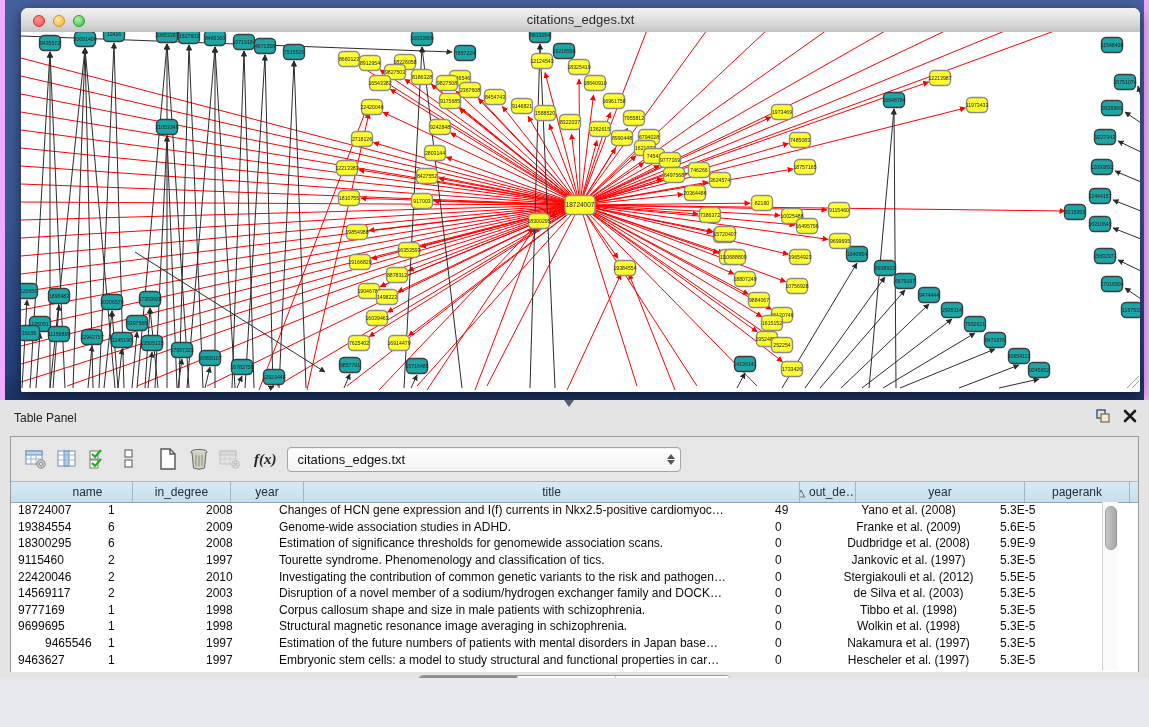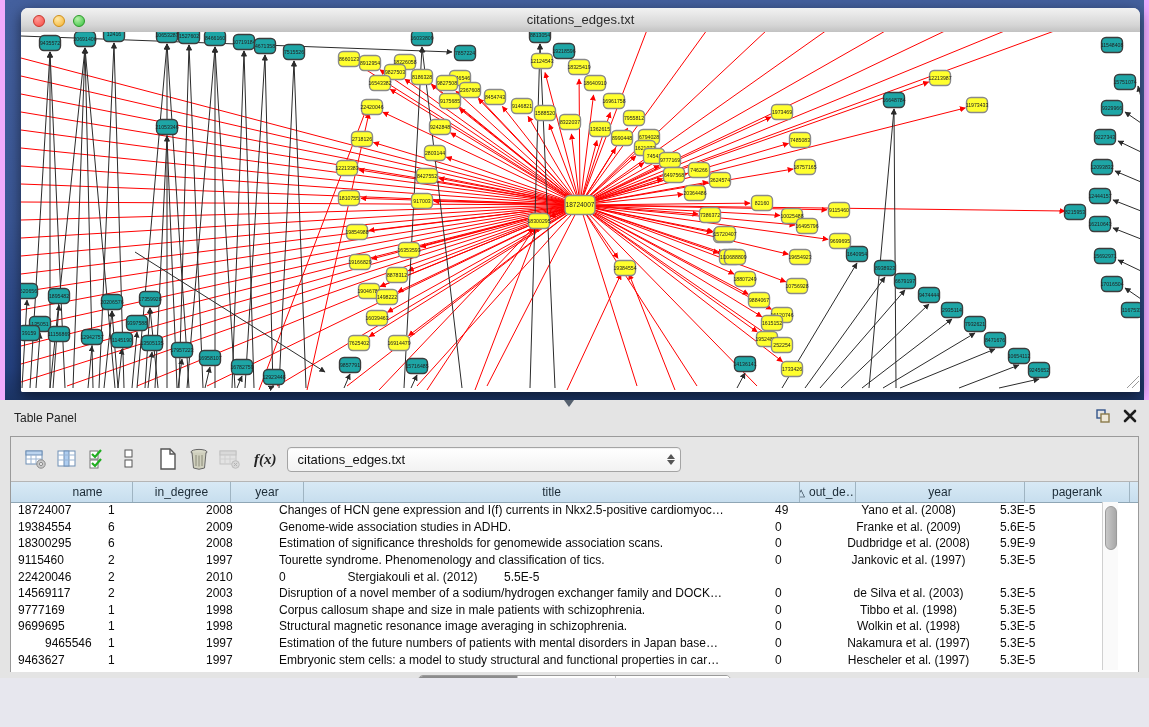--- a/index.html
+++ b/index.html
@@ -926,20 +926,21 @@
               <div class="tcell" style="width: 73px;">1997</div>
               <div class="tcell" style="width: 496px;">Tourette syndrome. Phenomenology and classification of tics.</div>
               <div class="tcell" style="width: 56px;">0</div>
               <div class="tcell center" style="width: 169px;">Jankovic et al. (1997)</div>
               <div class="tcell" style="width: 105px;">5.3E-5</div>
             </div>
             <div class="trow">
               <div class="tcell" style="width: 90px;">22420046</div>
               <div class="tcell" style="width: 98px;">2</div>
               <div class="tcell" style="width: 73px;">2010</div>
+              <div class="tcell" style="width: 496px;">Investigating the contribution of common genetic variants to the risk and pathogen…</div>
               <div class="tcell" style="width: 56px;">0</div>
               <div class="tcell center" style="width: 169px;">Stergiakouli et al. (2012)</div>
               <div class="tcell" style="width: 105px;">5.5E-5</div>
             </div>
             <div class="trow">
               <div class="tcell" style="width: 90px;">14569117</div>
               <div class="tcell" style="width: 98px;">2</div>
               <div class="tcell" style="width: 73px;">2003</div>
               <div class="tcell" style="width: 496px;">Disruption of a novel member of a sodium/hydrogen exchanger family and DOCK…</div>
               <div class="tcell" style="width: 56px;">0</div>

